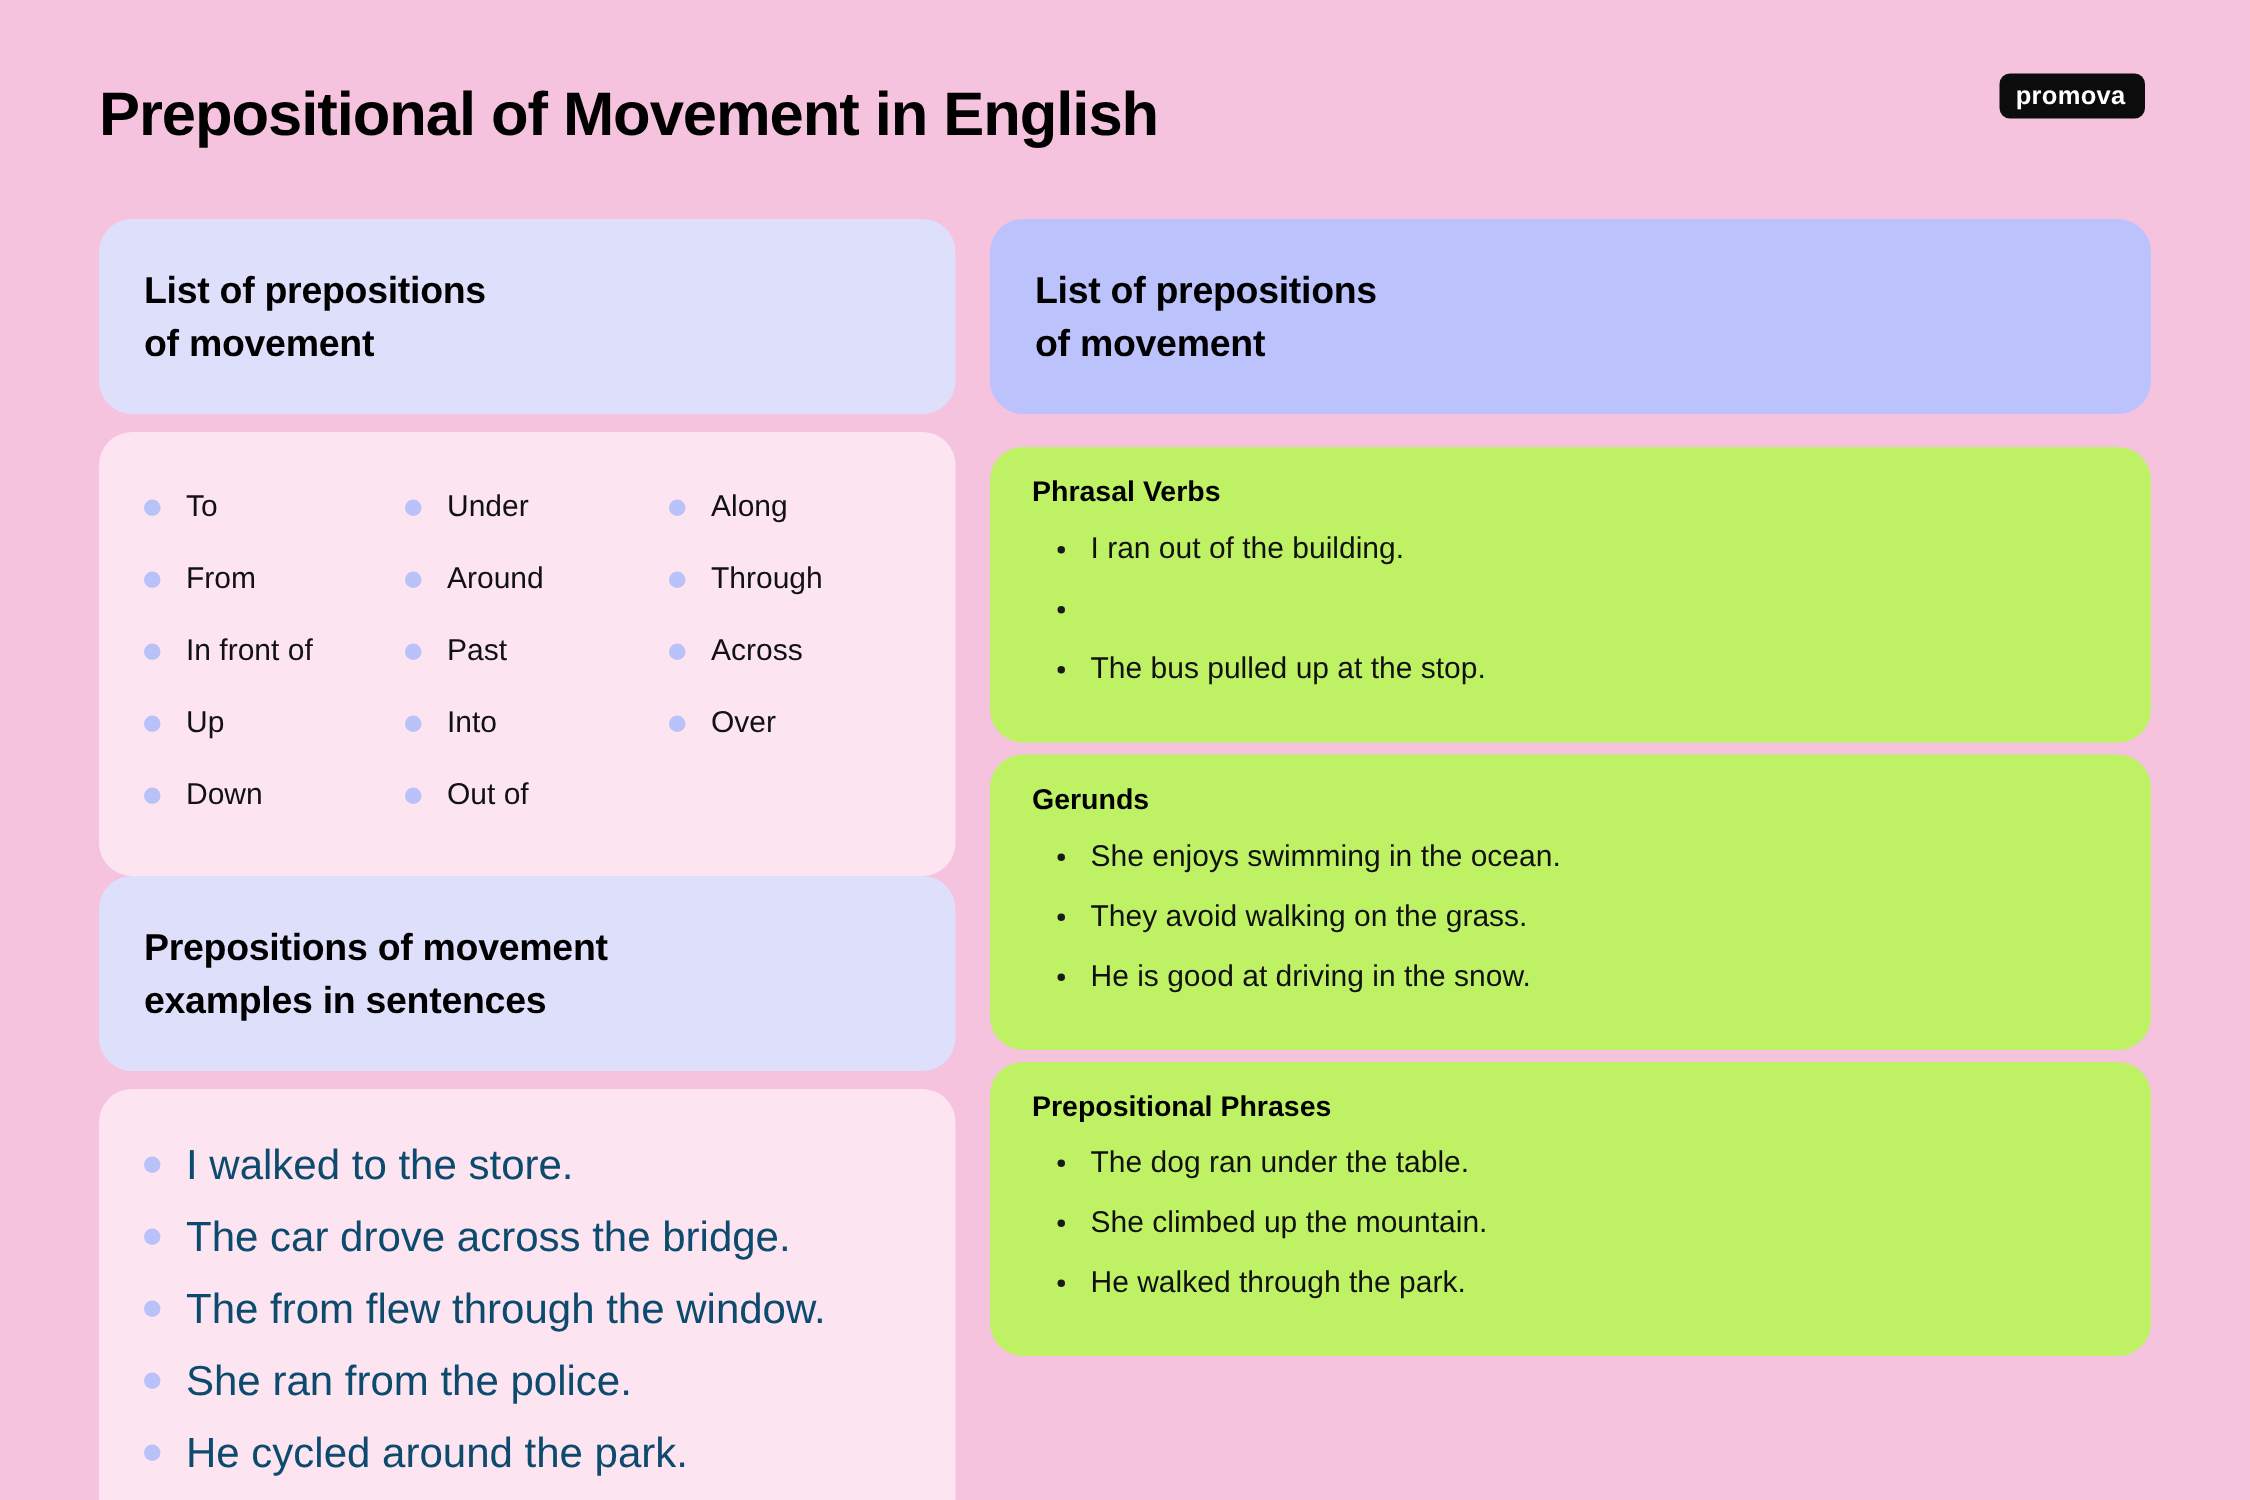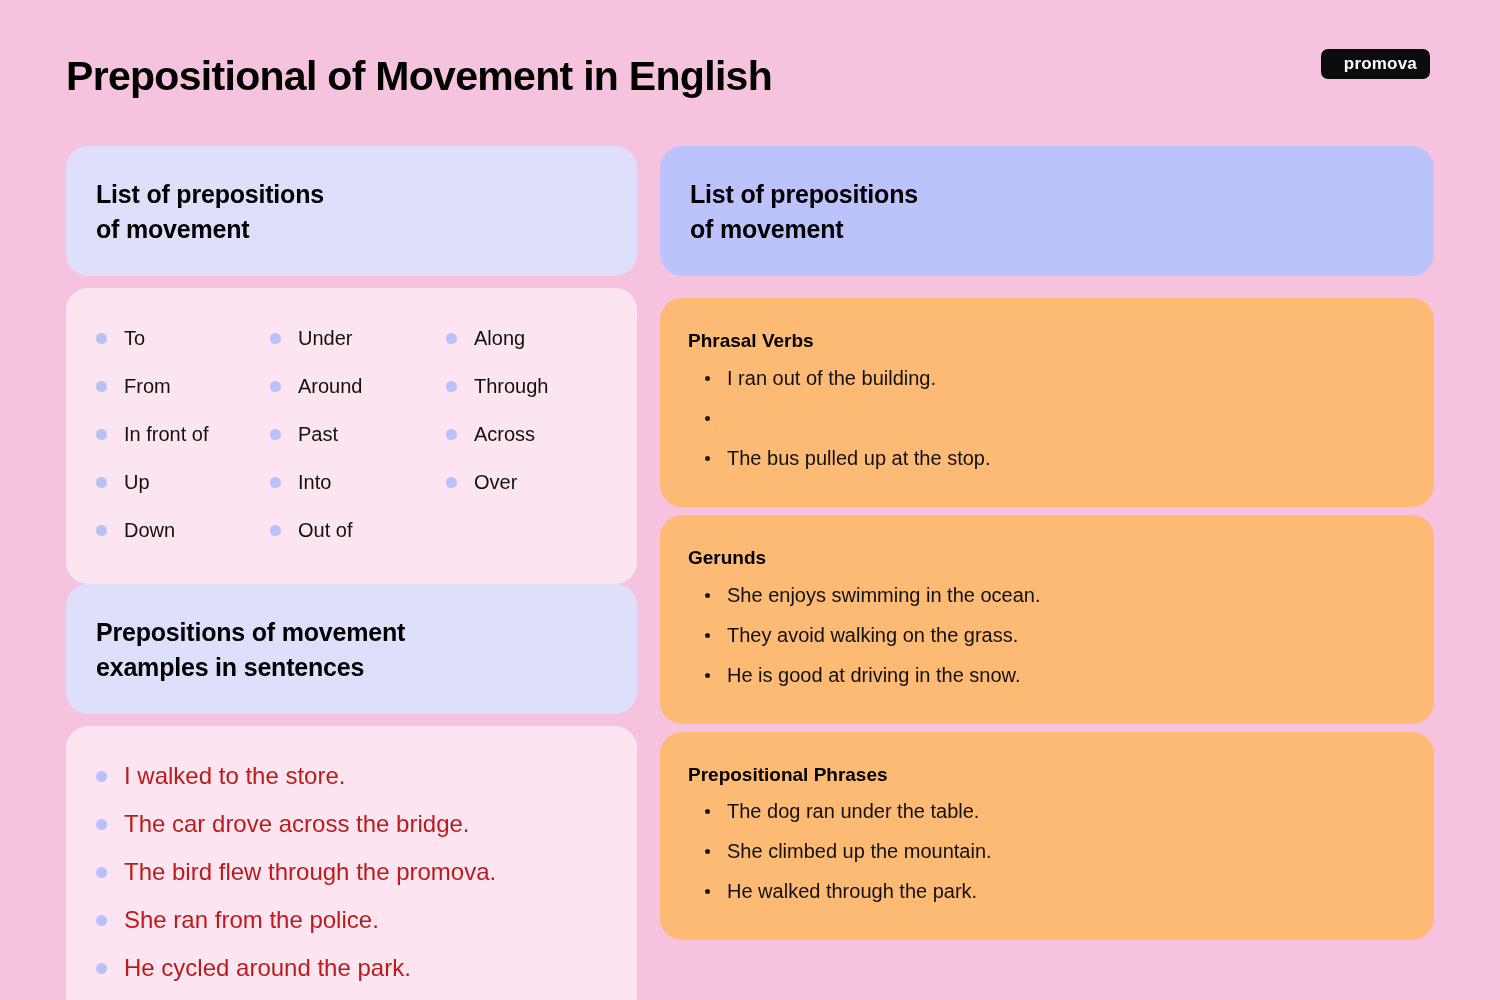--- a/index.html
+++ b/index.html
@@ -36,21 +36,21 @@
     color: #000000;
     white-space: nowrap;
   }
 
   .brand-logo {
     position: absolute;
     right: 70px;
     top: 49px;
     background: #0c0c0c;
     border-radius: 7px;
-    padding: 6px 13px 7px 23px;
+    padding: 6px 13px 7px 11px;
     display: flex;
     align-items: center;
     justify-content: center;
   }
   .brand-logo-text {
     color: #ffffff;
     font-size: 17px;
     font-weight: 700;
     letter-spacing: 0.2px;
     line-height: 1;
@@ -135,31 +135,31 @@
   
   .sentence-list {
     padding: 26px 30px 30px 30px;
   }
   .sentence-row {
     display: flex;
     align-items: center;
     height: 48px;
   }
   .sentence-text {
-    font-size: 24px;
+    font-size: 28px;
     line-height: 1.25;
-    color: #b91c1c;
+    color: #0c4a6e;
     white-space: nowrap;
   }
 
   
   .group-card {
-    background: #fdba74;
+    background: #bef264;
     border-radius: 22px;
-    padding: 32px 26px 22px 28px;
+    padding: 20px 26px 22px 28px;
   }
   .group-title {
     font-size: 19px;
     font-weight: 700;
     color: #000000;
     line-height: 1.2;
     margin-bottom: 12px;
     white-space: nowrap;
   }
   .group-item {
@@ -285,21 +285,21 @@
         <div class="sentence-row">
           <span class="dot-bullet"></span>
           <span class="sentence-text">I walked to the store.</span>
         </div>
         <div class="sentence-row">
           <span class="dot-bullet"></span>
           <span class="sentence-text">The car drove across the bridge.</span>
         </div>
         <div class="sentence-row">
           <span class="dot-bullet"></span>
-          <span class="sentence-text">The bird flew through the promova.</span>
+          <span class="sentence-text">The from flew through the window.</span>
         </div>
         <div class="sentence-row">
           <span class="dot-bullet"></span>
           <span class="sentence-text">She ran from the police.</span>
         </div>
         <div class="sentence-row">
           <span class="dot-bullet"></span>
           <span class="sentence-text">He cycled around the park.</span>
         </div>
       </div>

